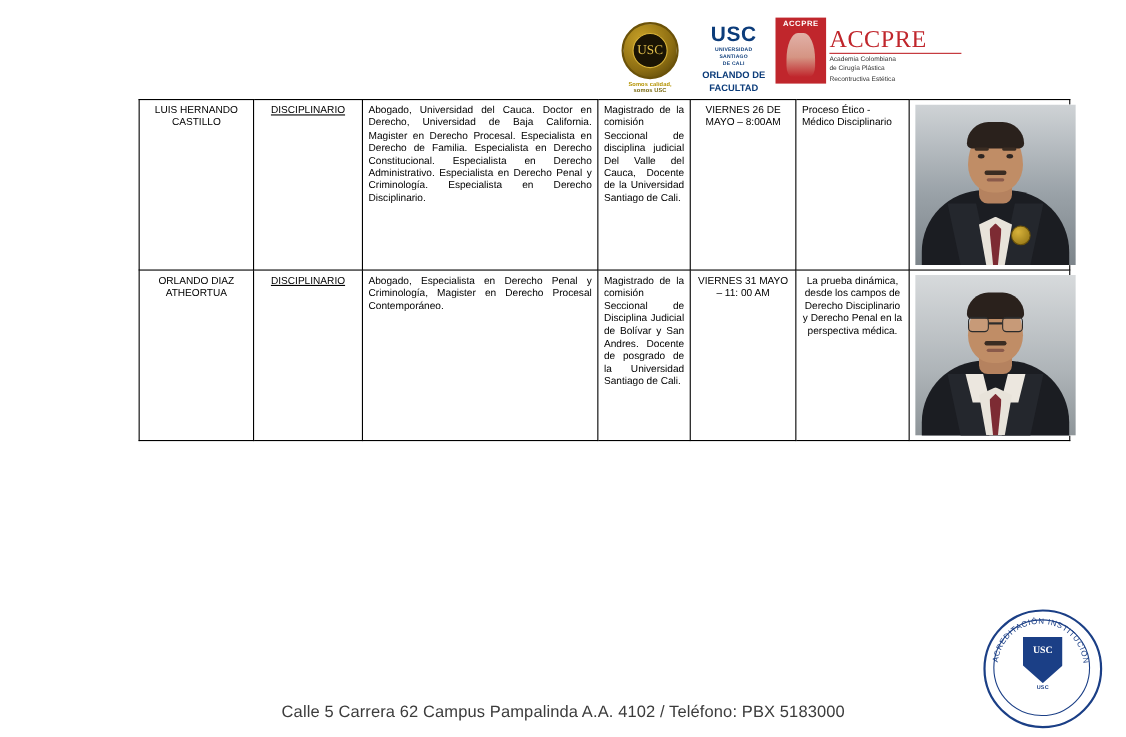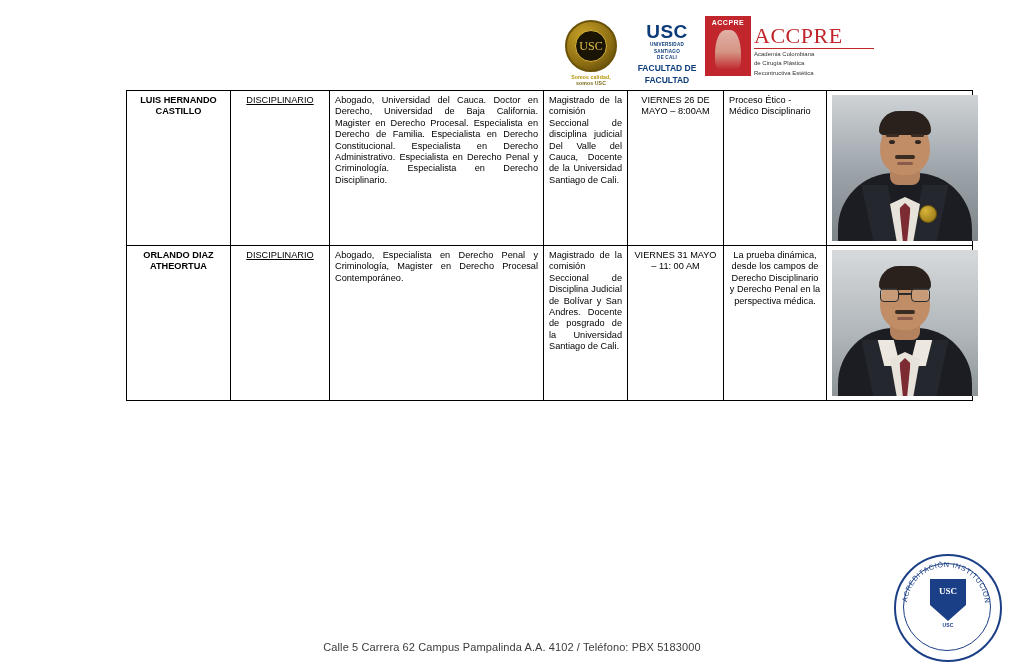--- a/index.html
+++ b/index.html
@@ -178,21 +178,21 @@
   col.c-name   { width: 104px; }
   col.c-area   { width: 99px; }
   col.c-bio    { width: 214px; }
   col.c-pos    { width: 84px; }
   col.c-date   { width: 96px; }
   col.c-topic  { width: 103px; }
   col.c-photo  { width: 146px; }
 
   .cell-name {
     text-align: center;
-    font-weight: bold;
+    font-weight: normal;
     font-size: 9.4px;
     line-height: 12px;
   }
   .cell-area {
     text-align: center;
     font-size: 9.2px;
     text-decoration: underline;
   }
   .cell-just {
     text-align: justify;
@@ -377,21 +377,21 @@
   
   .footer {
     position: absolute;
     left: 0;
     bottom: 16px;
     width: 1024px;
     text-align: center;
   }
   .footer-line {
     font-family: "Liberation Sans", sans-serif;
-    font-size: 11px;
+    font-size: 15px;
     line-height: 13px;
     color: #3c3c3c;
     letter-spacing: 0.1px;
   }
   .footer-seal {
     position: absolute;
     right: 22px;
     bottom: 8px;
     width: 108px;
     height: 108px;
@@ -460,21 +460,21 @@
       <div class="t1">Somos calidad,</div>
       <div>somos USC</div>
     </div>
   </div>
 
   <div class="logo logo-usc-text">
     <div class="usc-word">USC</div>
     <div class="usc-sub">UNIVERSIDAD</div>
     <div class="usc-sub">SANTIAGO</div>
     <div class="usc-sub">DE CALI</div>
-    <div class="usc-fac">FACULTAD DE</div>
+    <div class="usc-fac">ORLANDO DE</div>
     <div class="usc-fac">FACULTAD</div>
   </div>
 
   <div class="logo logo-accpre-mark">
     <div class="accpre-box">
       <div class="label">ACCPRE</div>
       <div class="figure"></div>
     </div>
   </div>
 

